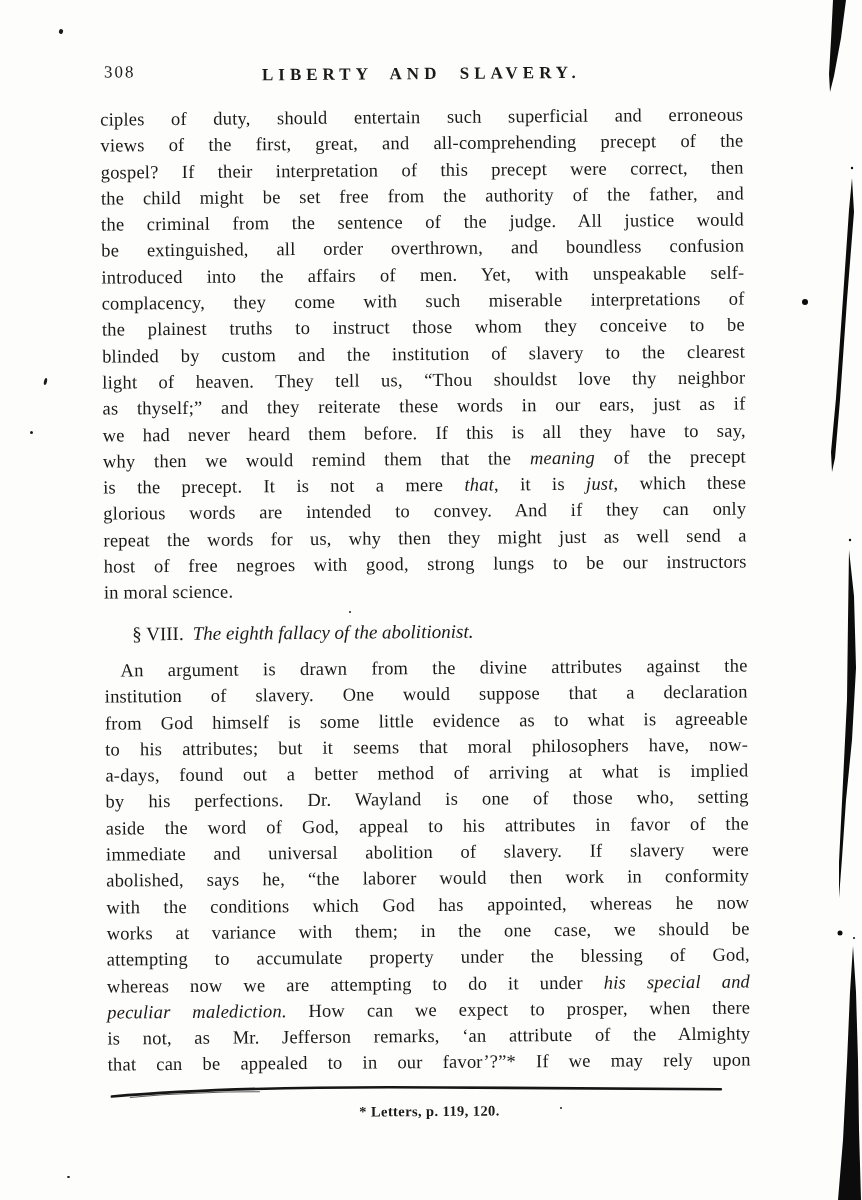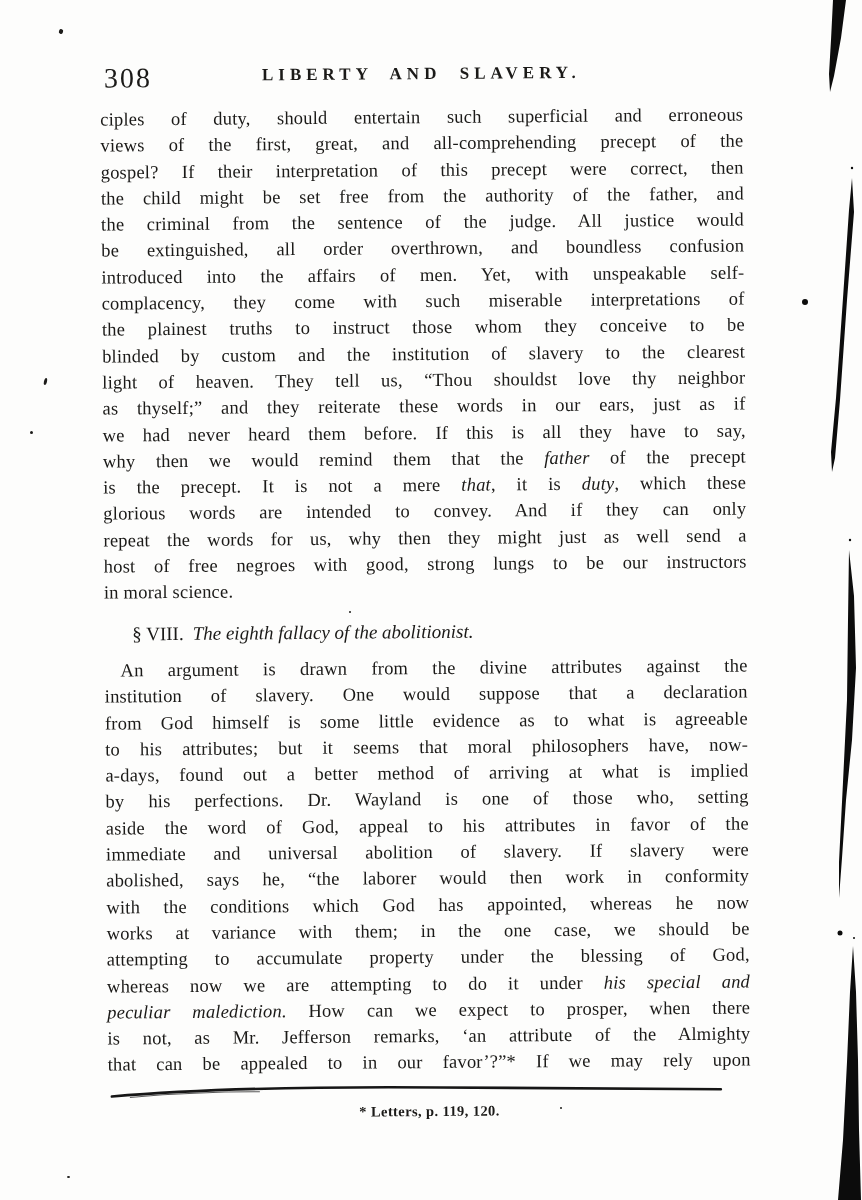--- a/index.html
+++ b/index.html
@@ -5,21 +5,21 @@
   html,body{margin:0;padding:0;background:#ffffff;}
   .page{
     position:relative;width:862px;height:1200px;overflow:hidden;
     background:#fdfdfc;color:#1b1a18;
     font-family:"Liberation Serif","DejaVu Serif",serif;
   }
   .skew{
     position:absolute;left:0;top:0;width:862px;height:1200px;
     transform:rotate(-0.45deg);transform-origin:431px 600px;
   }
-  .pageno{position:absolute;left:108px;top:60px;font-size:28px;letter-spacing:2px;}
+  .pageno{position:absolute;left:108px;top:60px;font-size:17px;letter-spacing:2px;}
   .runtitle{
     position:absolute;left:104px;top:64px;width:643px;text-align:center;
     font-size:17px;font-weight:bold;letter-spacing:5px;word-spacing:9px;
   }
   .para{position:absolute;left:104px;width:643px;}
   #para1{top:104px;}
   #para2{top:655px;}
   .tline{height:26.3px;line-height:26.3px;font-size:18.5px;letter-spacing:0.2px;white-space:normal;}
   .j{text-align:justify;text-align-last:justify;}
   .nj{text-align:left;text-align-last:left;}
@@ -60,22 +60,22 @@
         <div class="tline j"><span>the child might be set free from the authority of the father, and</span></div>
         <div class="tline j"><span>the criminal from the sentence of the judge.  All justice would</span></div>
         <div class="tline j"><span>be extinguished, all order overthrown, and boundless confusion</span></div>
         <div class="tline j"><span>introduced into the affairs of men.  Yet, with unspeakable self-</span></div>
         <div class="tline j"><span>complacency, they come with such miserable interpretations of</span></div>
         <div class="tline j"><span>the plainest truths to instruct those whom they conceive to be</span></div>
         <div class="tline j"><span>blinded by custom and the institution of slavery to the clearest</span></div>
         <div class="tline j"><span>light of heaven.  They tell us, “Thou shouldst love thy neighbor</span></div>
         <div class="tline j"><span>as thyself;” and they reiterate these words in our ears, just as if</span></div>
         <div class="tline j"><span>we had never heard them before.  If this is all they have to say,</span></div>
-        <div class="tline j"><span>why then we would remind them that the </span><span class="it">father</span><span> of the precept</span></div>
-        <div class="tline j"><span>is the precept.  It is not a mere </span><span class="it">that</span><span>, it is </span><span class="it">duty</span><span>, which these</span></div>
+        <div class="tline j"><span>why then we would remind them that the </span><span class="it">meaning</span><span> of the precept</span></div>
+        <div class="tline j"><span>is the precept.  It is not a mere </span><span class="it">that</span><span>, it is </span><span class="it">just</span><span>, which these</span></div>
         <div class="tline j"><span>glorious words are intended to convey.  And if they can only</span></div>
         <div class="tline j"><span>repeat the words for us, why then they might just as well send a</span></div>
         <div class="tline j"><span>host of free negroes with good, strong lungs to be our instructors</span></div>
         <div class="tline nj"><span>in moral science.</span></div>
       </div>
 
     <div class="heading">
       <span>§ VIII.</span><span class="it">The eighth fallacy of the abolitionist.</span>
     </div>
 

